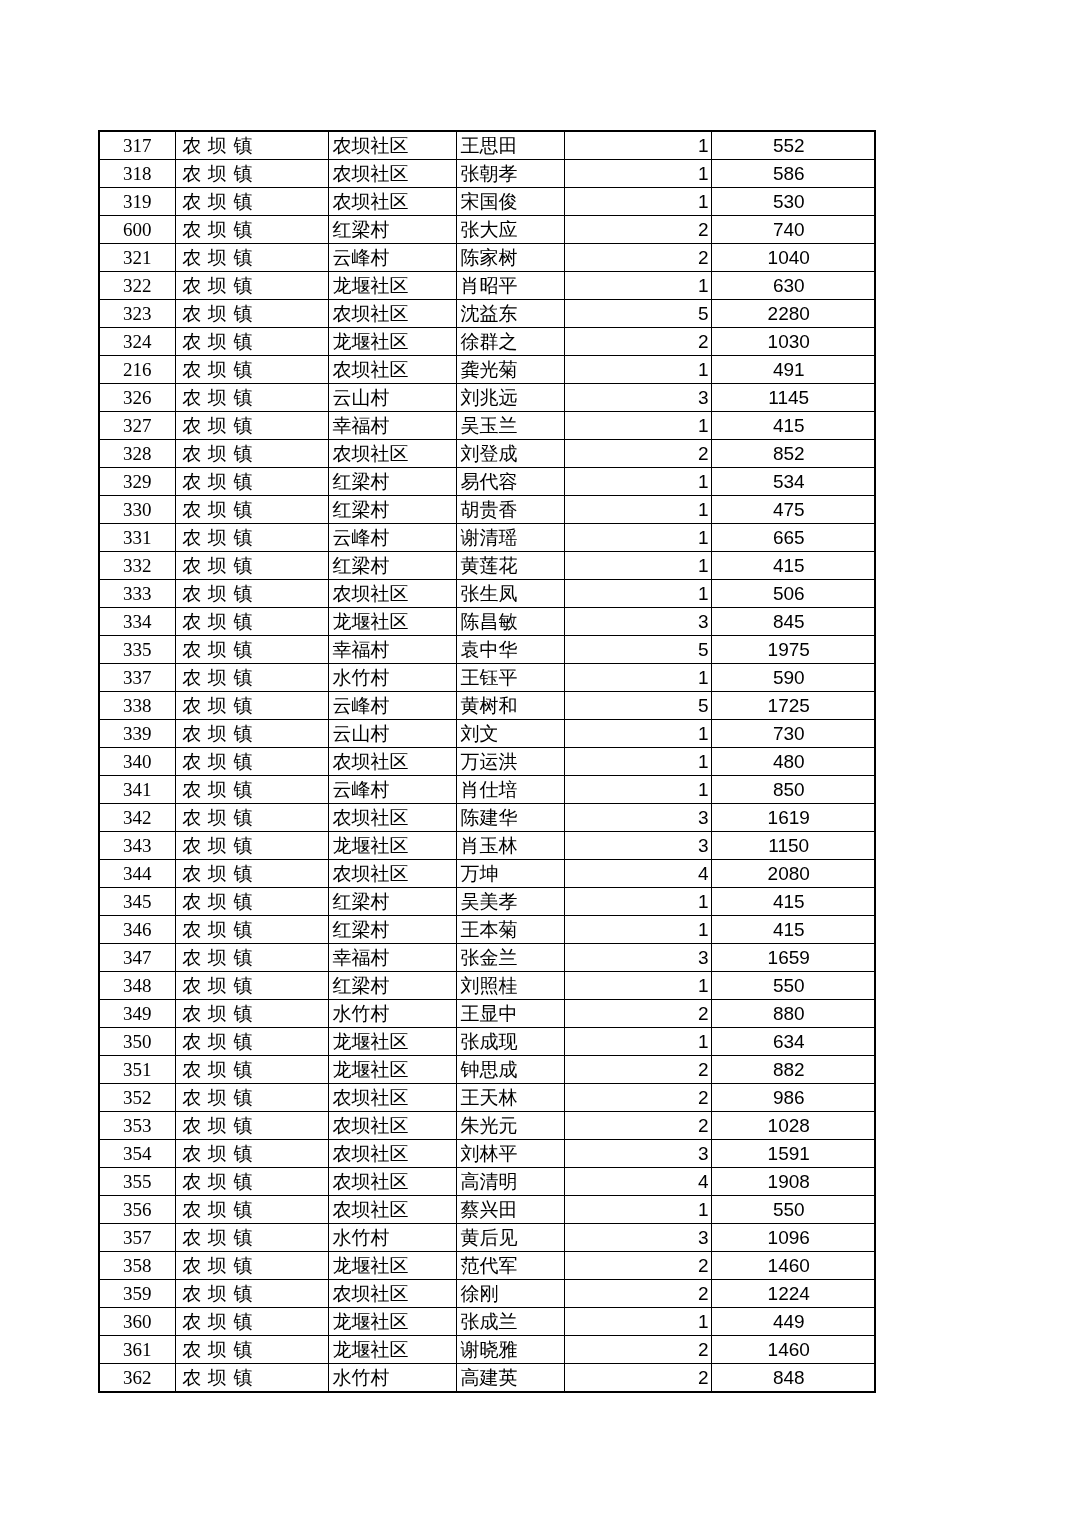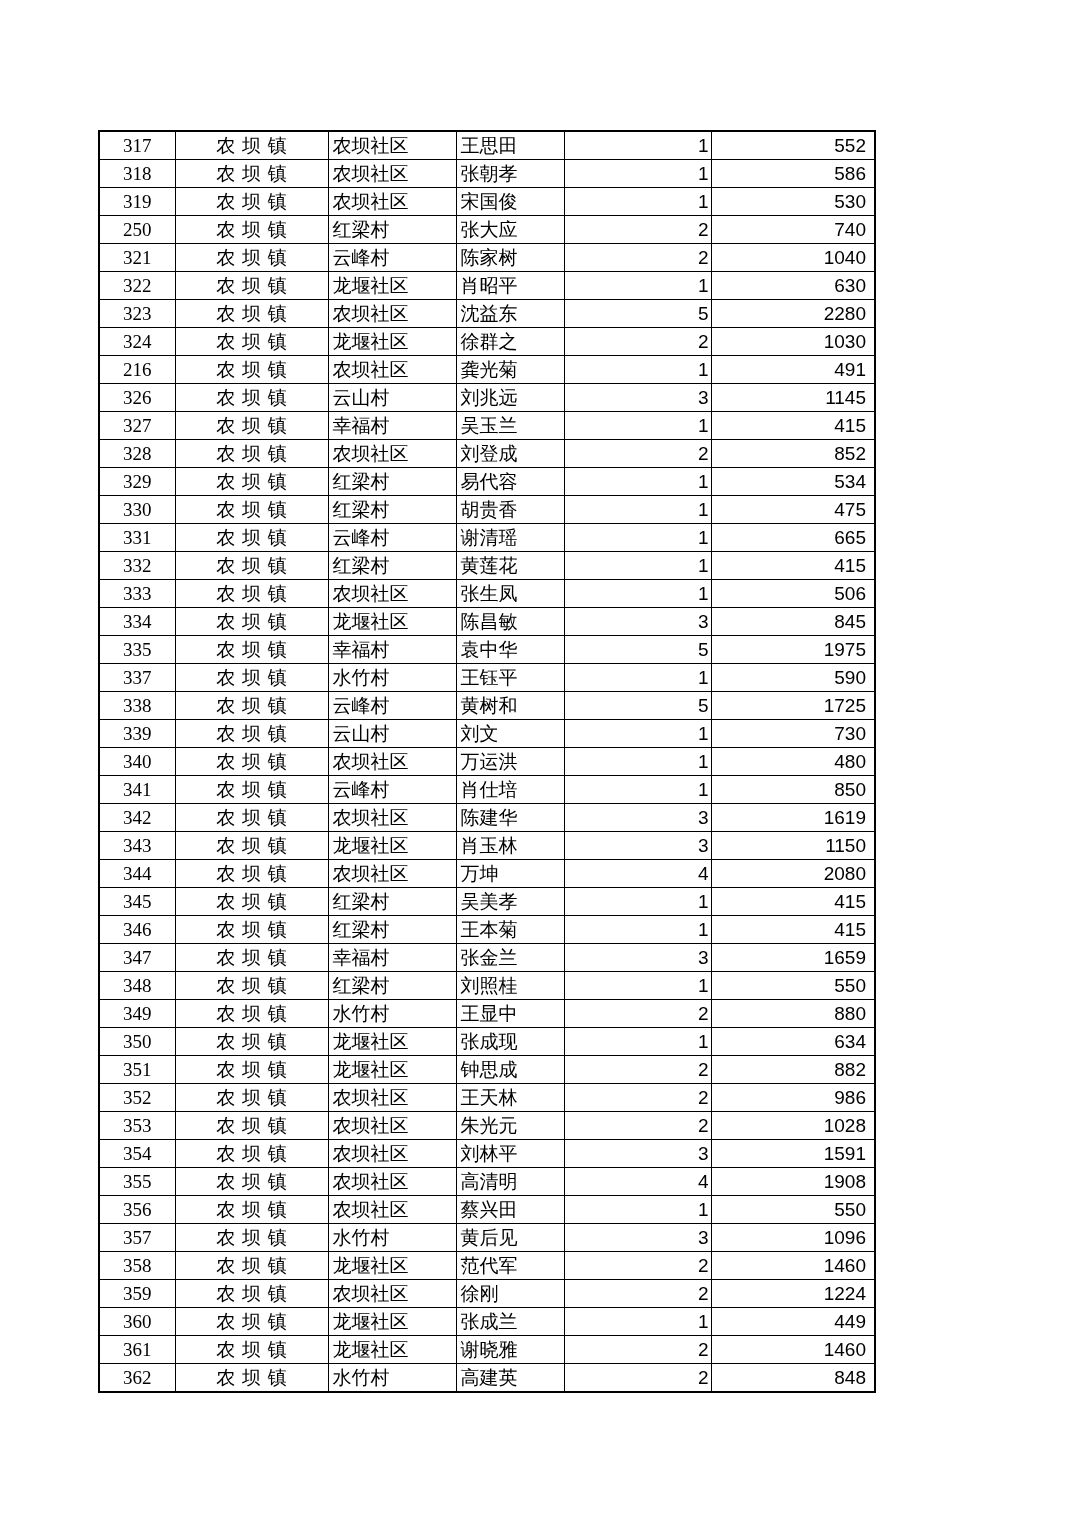--- a/index.html
+++ b/index.html
@@ -32,40 +32,39 @@
     line-height: 27px;
     color: #000000;
   }
   td.col-no {
     text-align: center;
     font-family: "Liberation Serif", serif;
     font-size: 20px;
     color: #2e2e2e;
   }
   td.col-town {
-    text-align: center;
     font-family: Liberation Sans, sans-serif;
     letter-spacing: 0.35em;
     padding-left: 0.35em;
     color: #161616;
   }
   td.col-village, td.col-name {
     text-align: left;
     padding-left: 4px;
     font-family: "Liberation Sans", sans-serif;
     color: #000000;
   }
   td.col-count {
     text-align: right;
     padding-right: 2px;
     font-family: "Liberation Sans", sans-serif;
     font-size: 19px;
   }
   td.col-amount {
-    text-align: right;
+    text-align: center;
     padding-right: 8px;
     font-family: "Liberation Sans", sans-serif;
     font-size: 19px;
   }
 </style>
 </head>
 <body>
 
 <div class="page">
   <table class="roster">
@@ -96,21 +95,21 @@
         </tr>
         <tr>
           <td class="col-no">319</td>
           <td class="col-town">农坝镇</td>
           <td class="col-village">农坝社区</td>
           <td class="col-name">宋国俊</td>
           <td class="col-count">1</td>
           <td class="col-amount">530</td>
         </tr>
         <tr>
-          <td class="col-no">250</td>
+          <td class="col-no">600</td>
           <td class="col-town">农坝镇</td>
           <td class="col-village">红梁村</td>
           <td class="col-name">张大应</td>
           <td class="col-count">2</td>
           <td class="col-amount">740</td>
         </tr>
         <tr>
           <td class="col-no">321</td>
           <td class="col-town">农坝镇</td>
           <td class="col-village">云峰村</td>

